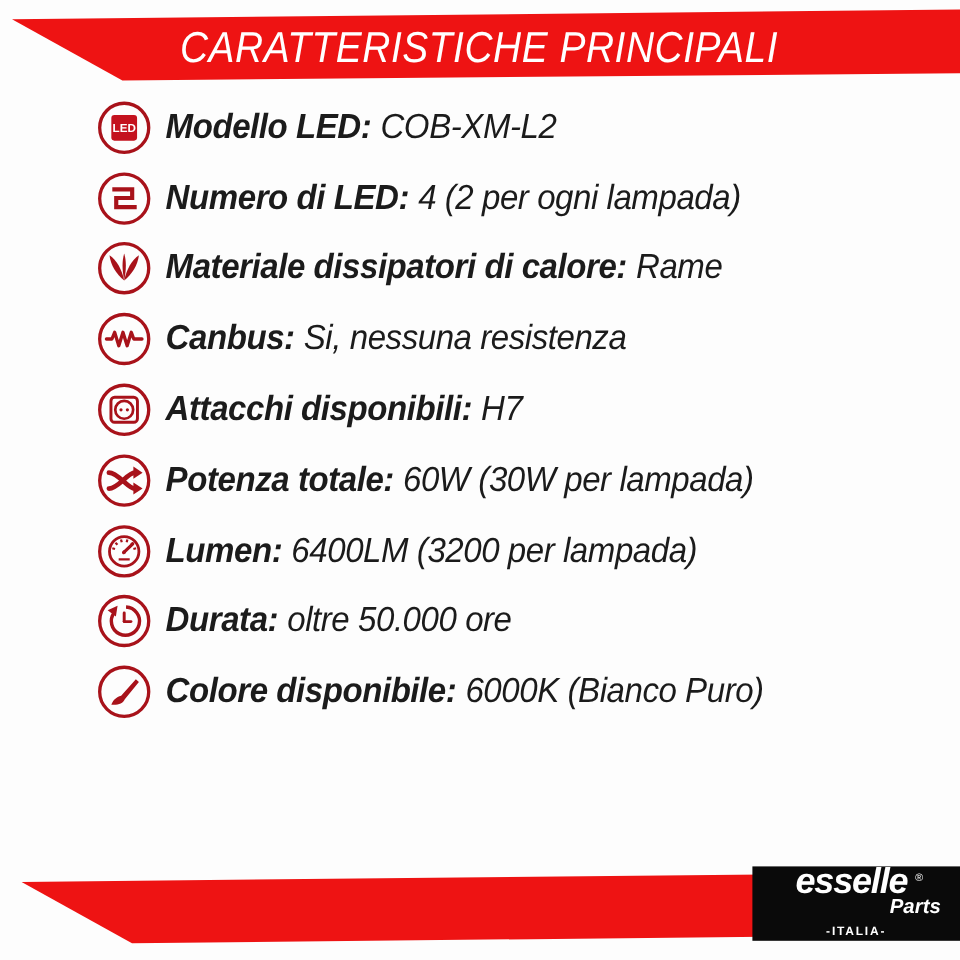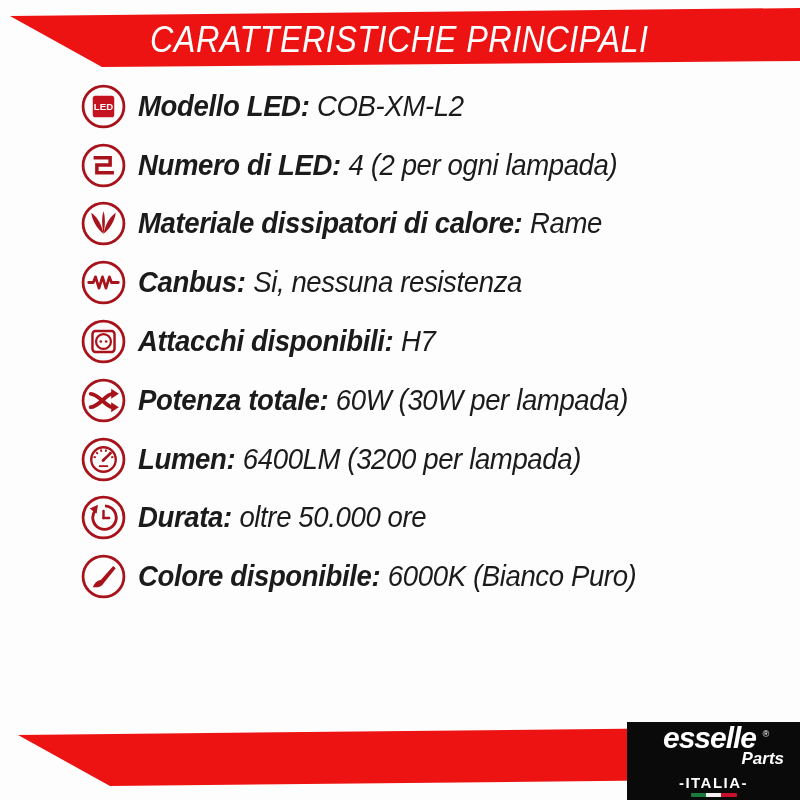--- a/index.html
+++ b/index.html
@@ -27,32 +27,32 @@
     margin-left:11px;white-space:nowrap;font-style:italic;font-size:29px;
     letter-spacing:-.4px;transform:scaleX(.95);transform-origin:left center;
   }
   .spec-label{font-weight:bold;margin-right:8px;}
   .spec-value{font-weight:normal;}
   
   .bottombar-svg{position:absolute;left:0;top:720px;width:800px;height:80px;display:block;}
   .bottombar-svg polygon{fill:var(--banner,#ee1313);}
   
   .logo-box{
-    position:absolute;right:0;top:722px;width:173px;height:78px;
+    position:absolute;right:0;top:722px;width:173px;height:62px;
     background:var(--logo-bg,#0a0a0a);
     display:flex;flex-direction:column;align-items:center;justify-content:center;
     color:#fff;
   }
   .logo-brand{
     font-size:30px;font-weight:bold;font-style:italic;letter-spacing:-1px;
     line-height:26px;position:relative;padding-right:8px;
   }
   .logo-reg{position:absolute;top:-4px;right:-4px;font-size:9px;font-weight:normal;}
   .logo-parts{align-self:flex-end;margin-right:16px;font-size:17px;font-style:italic;font-weight:bold;margin-top:-2px;}
-  .logo-italia{font-size:15px;letter-spacing:1.5px;font-weight:bold;margin-top:5px;}
+  .logo-italia{font-size:10px;letter-spacing:1.5px;font-weight:bold;margin-top:5px;}
   .logo-flag{
     width:46px;height:4px;margin-top:2px;border-radius:1px;
     background:linear-gradient(to right,var(--flag-green,#1a7a3a) 0 33%,var(--flag-white,#f2f2f2) 33% 66%,var(--flag-red,#c8102e) 66% 100%);
   }
 </style>
 </head>
 <body style="--banner: #ee1313; --icon: #a8121a; --led-square: #c4121e; --text: #1b1b1b; --logo-bg: #0a0a0a; --flag-green: #1a7a3a; --flag-white: #f2f2f2; --flag-red: #c8102e;">
 
 <svg class="banner-svg" viewBox="0 0 800 75" preserveAspectRatio="none">
   <polygon points="10,16 800,8 800,61 102,67"></polygon>

